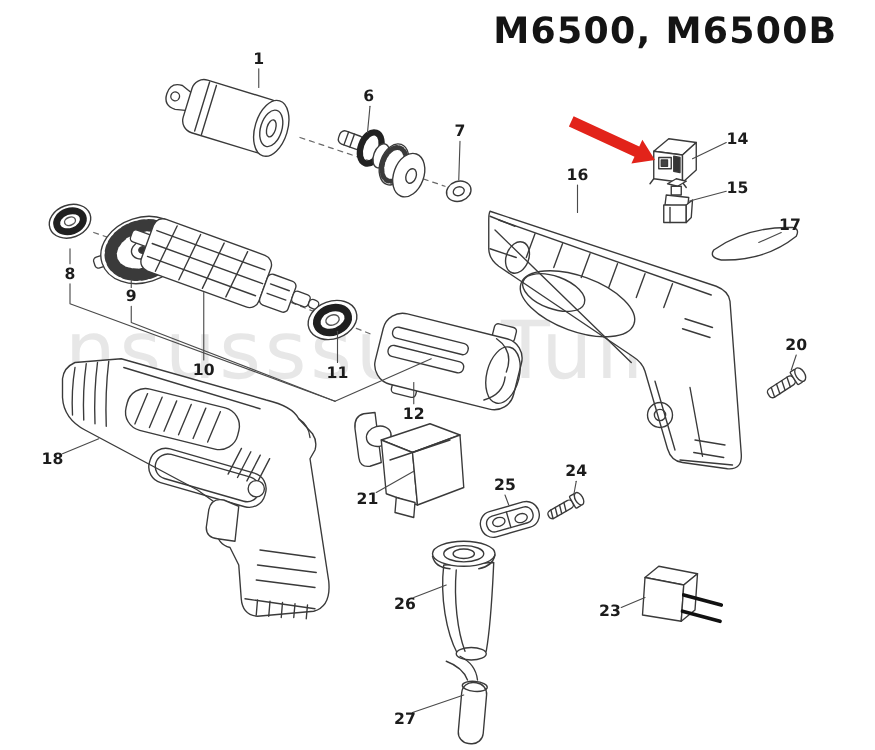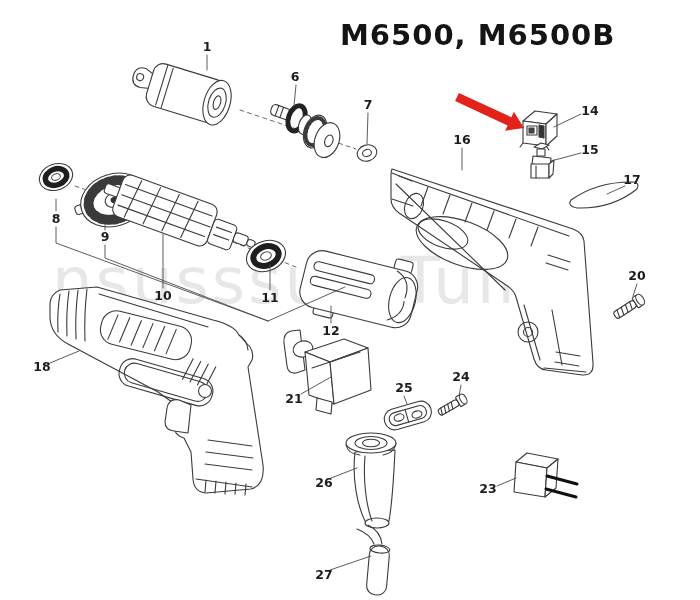--- a/index.html
+++ b/index.html
@@ -1,18 +1,18 @@
 <!DOCTYPE html>
 <html><head>
 <meta charset="utf-8">
 <style>
   html,body{margin:0;padding:0;background:#fff;}
   .stage{position:relative;width:700px;height:600px;background:#fff;overflow:hidden;
          font-family:"DejaVu Sans", "Liberation Sans", sans-serif;}
-  .title{position:absolute;left:340px;top:18px;width:330px;text-align:left;
+  .title{position:absolute;left:340px;top:7px;width:330px;text-align:right;
          font-size:29px;font-weight:800;letter-spacing:1px;color:#141414;}
   .watermark{position:absolute;left:52px;top:244px;font-size:64px;color:#e7e7e7;
          letter-spacing:3px;font-weight:400;user-select:none;white-space:nowrap;}
   svg{position:absolute;left:0;top:0;}
   .plabel{font-size:12.5px;font-weight:700;fill:#1c1c1c;}
 </style>
 </head>
 <body>
 
 <div class="stage">

